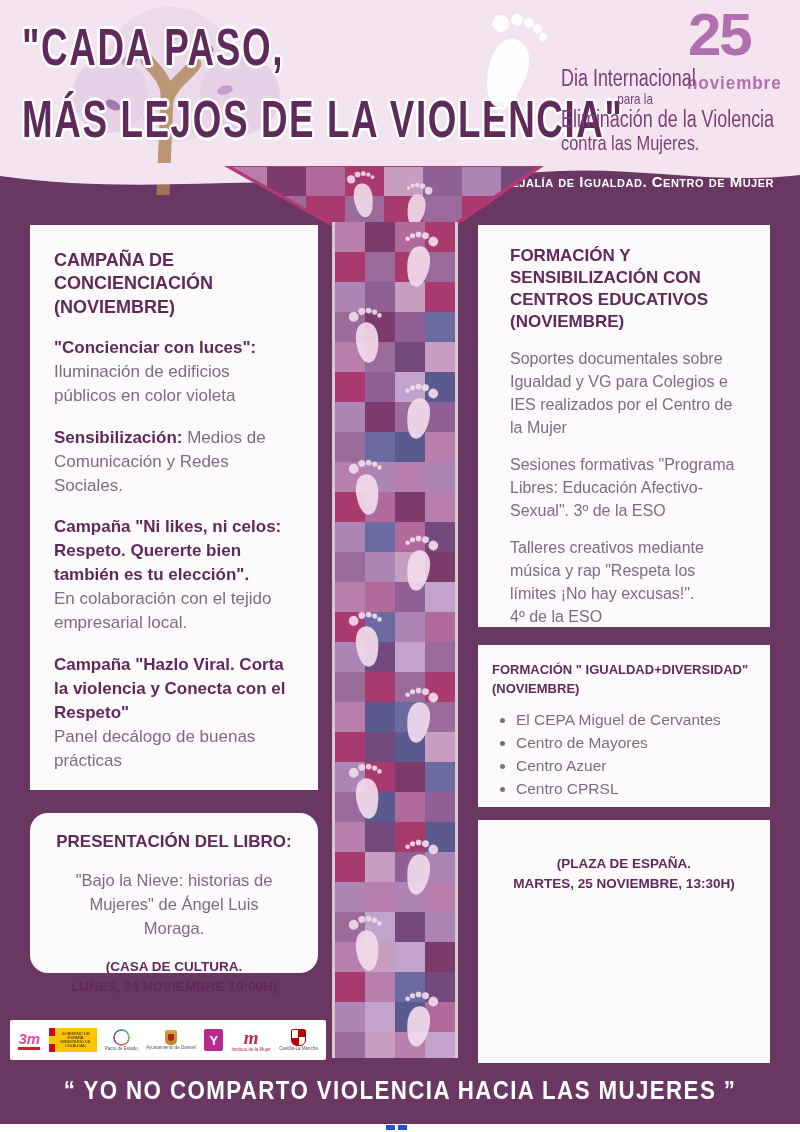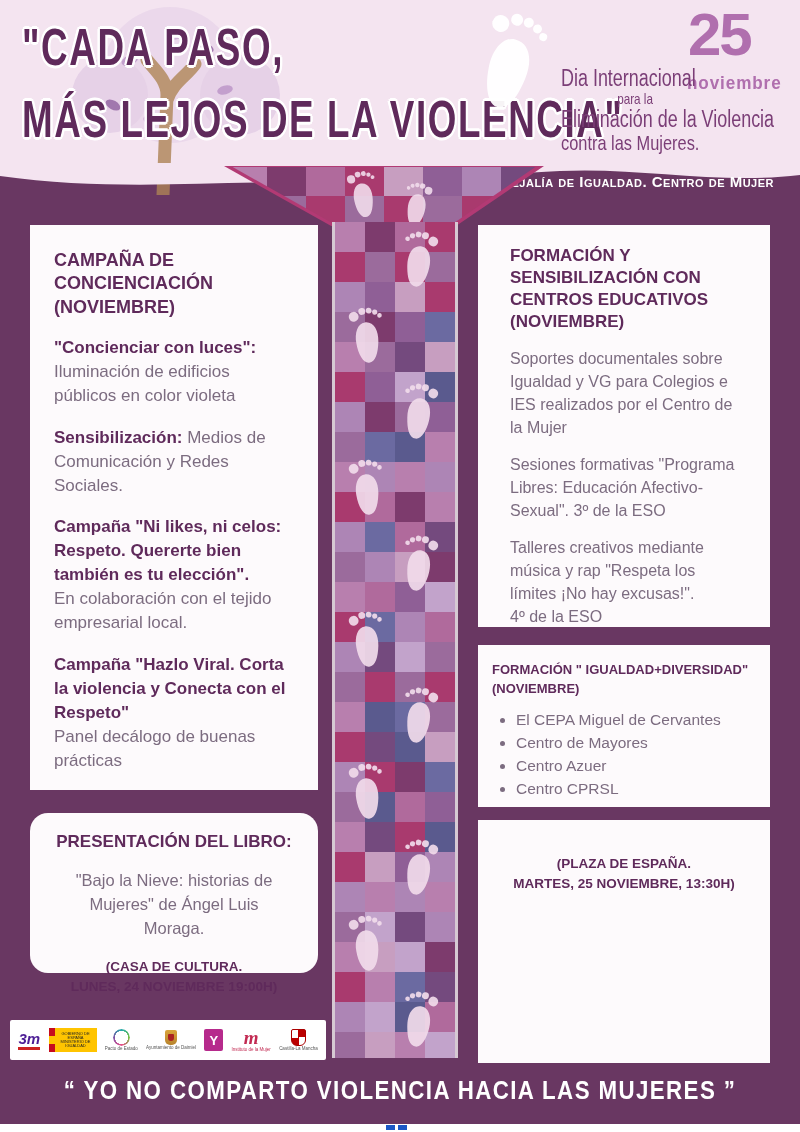--- a/index.html
+++ b/index.html
@@ -56,21 +56,21 @@
   #card-book .bktitle{font-size:17px;}
   #card-book .bkbody{margin:16px 12px 0;font-size:16.5px;line-height:1.45;color:var(--body_text,#7c6c80);}
   .venue{margin-top:16px;text-align:center;font-size:13.5px;font-weight:700;color:var(--heading,#5f2a5b);line-height:1.5;}
   #card-act .btxt{display:block;margin-top:12px;font-size:15px;line-height:1.45;}
   #card-act .venue{font-size:13.5px;}
   
   #logobar{position:absolute;left:10px;top:1020px;width:316px;height:40px;background:#fff;border-radius:2px;
       display:flex;align-items:center;justify-content:space-evenly;}
   .logo{display:flex;flex-direction:column;align-items:center;justify-content:center;line-height:1;}
   .lcap{font-size:4.5px;color:#555;margin-top:1px;text-align:center;}
-  .l3m{font-weight:700;font-size:15px;color:#4c1d95;font-style:italic;}
+  .l3m{font-weight:700;font-size:15px;color:#ec4899;font-style:italic;}
   .l3m-bar{width:22px;height:3px;background:#c22;margin-top:1px;}
   .les{display:flex;height:24px;}
   .les .flag{width:6px;background:linear-gradient(#c60b1e 33%,#ffc400 33% 66%,#c60b1e 66%);}
   .les .ybox{width:40px;background:#ffc400;color:#222;font-size:4px;display:flex;align-items:center;justify-content:center;text-align:center;padding:1px;}
   .ring{width:17px;height:17px;border-radius:50%;background:conic-gradient(#2aa,#76c043,#e94e8a,#7b52a5,#2aa);
         -webkit-mask:radial-gradient(circle,transparent 55%,#000 56%);mask:radial-gradient(circle,transparent 55%,#000 56%);}
   .crest{width:12px;height:15px;background:linear-gradient(#d9a43b,#b7832d);border-radius:2px 2px 5px 5px;position:relative;}
   .crest:after{content:"";position:absolute;left:3px;top:4px;width:6px;height:7px;background:#a22;border-radius:1px 1px 3px 3px;}
   .cmbox{width:19px;height:22px;background:#b62a8c;color:#fff;font-weight:700;font-size:13px;display:flex;align-items:center;justify-content:center;border-radius:2px;}
   .lim{font-family:"Liberation Serif",serif;font-style:italic;font-weight:700;font-size:19px;color:#c22a52;}

